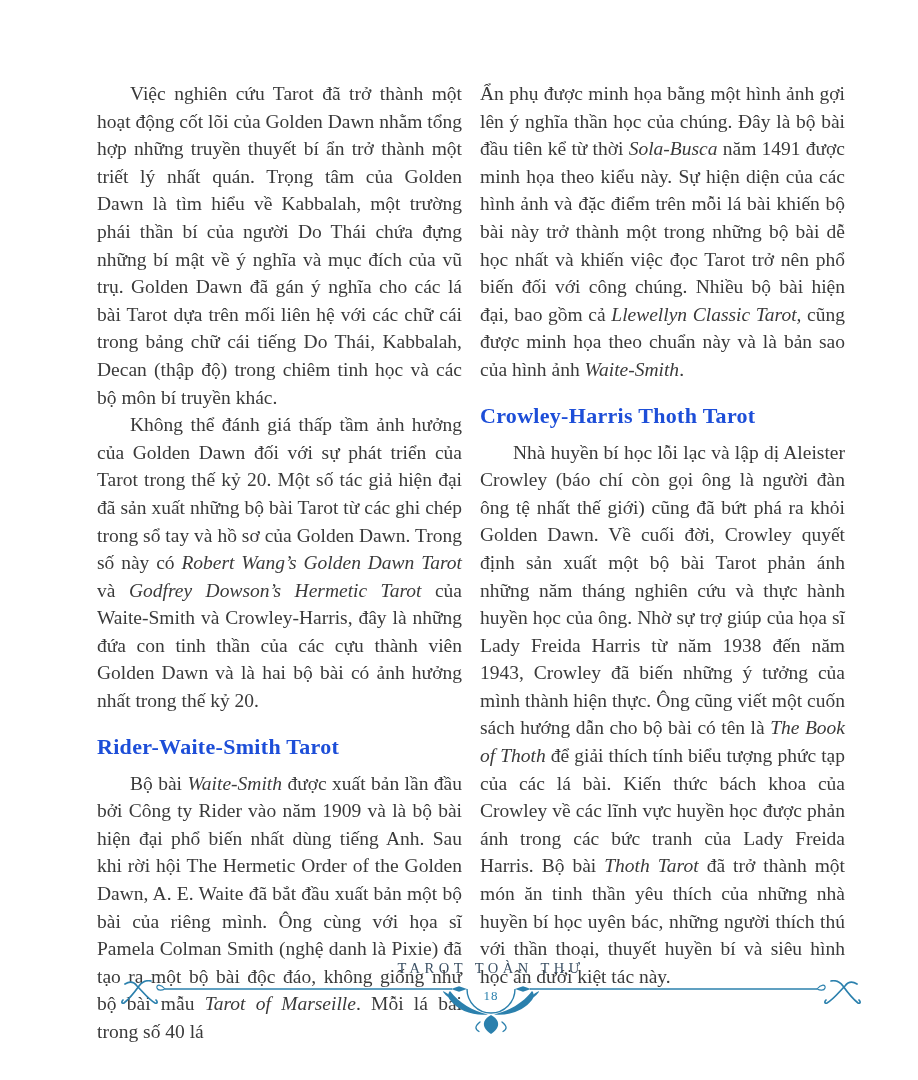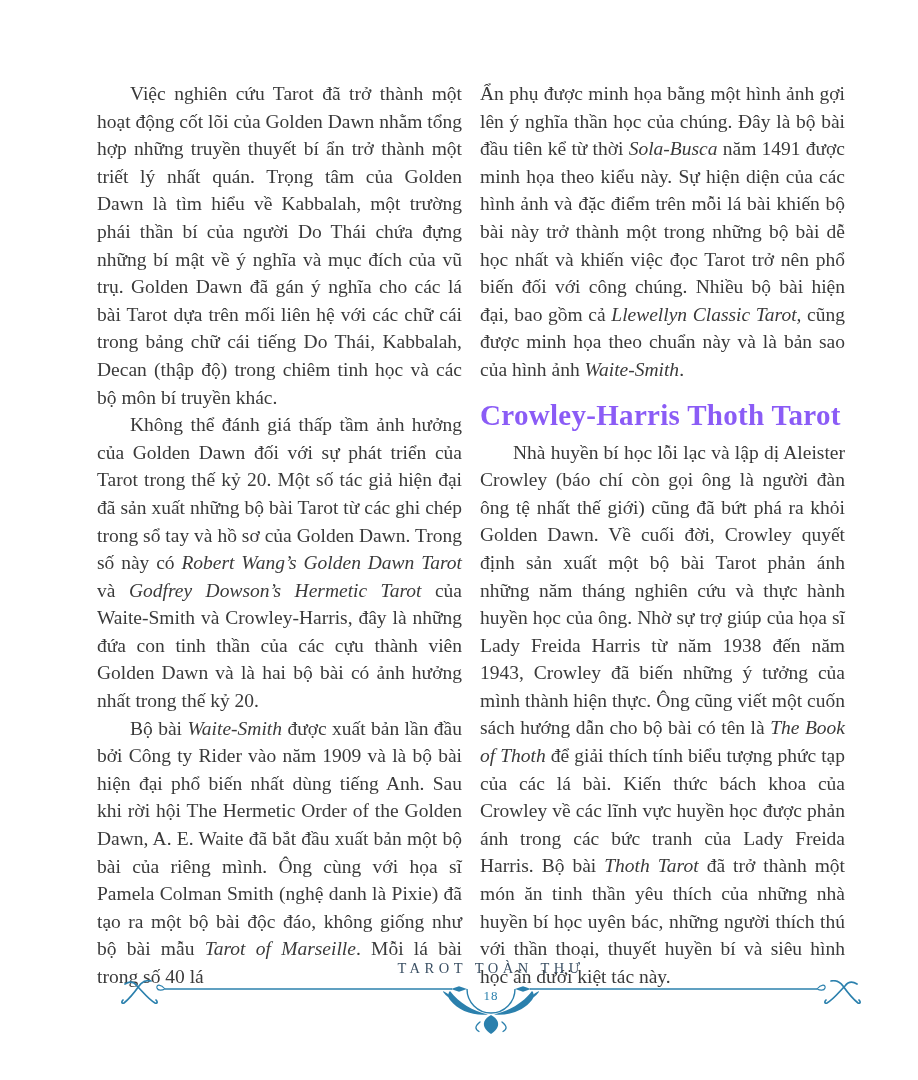--- a/index.html
+++ b/index.html
@@ -26,23 +26,23 @@
     line-height: 27.6px;
     color: #3a3a3a;
     text-align: justify;
   }
   .para + .para { }
   .para.indent { text-indent: 33px; }
   .para i { }
   .section-heading {
     font-family: "Liberation Serif", serif;
     font-weight: 700;
-    font-size: 29px;
+    font-size: 22px;
     line-height: 27px;
-    color: #8b5cf6;
+    color: #1d4ed8;
     margin: 18px 0 10px 0;
     letter-spacing: 0.3px;
   }
   .footer {
     position: absolute;
     left: 0;
     top: 960px;
     width: 918px;
     text-align: center;
     padding-left: 32px;
@@ -63,20 +63,21 @@
 </style>
 </head>
 <body>
 
 <div class="page">
 
   <main class="columns">
     <div class="col">
         <p class="para indent"><span>Việc nghiên cứu Tarot đã trở thành một hoạt động cốt lõi của Golden Dawn nhằm tổng hợp những truyền thuyết bí ẩn trở thành một triết lý nhất quán. Trọng tâm của Golden Dawn là tìm hiểu về Kabbalah, một trường phái thần bí của người Do Thái chứa đựng những bí mật về ý nghĩa và mục đích của vũ trụ. Golden Dawn đã gán ý nghĩa cho các lá bài Tarot dựa trên mối liên hệ với các chữ cái trong bảng chữ cái tiếng Do Thái, Kabbalah, Decan (thập độ) trong chiêm tinh học và các bộ môn bí truyền khác.</span></p>
         <p class="para indent"><span>Không thể đánh giá thấp tầm ảnh hưởng của Golden Dawn đối với sự phát triển của Tarot trong thế kỷ 20. Một số tác giả hiện đại đã sản xuất những bộ bài Tarot từ các ghi chép trong sổ tay và hồ sơ của Golden Dawn. Trong số này có </span><i>Robert Wang’s Golden Dawn Tarot</i><span> và </span><i>Godfrey Dowson’s Hermetic Tarot</i><span> của Waite-Smith và Crowley-Harris, đây là những đứa con tinh thần của các cựu thành viên Golden Dawn và là hai bộ bài có ảnh hưởng nhất trong thế kỷ 20.</span></p>
+        <h2 class="section-heading">Rider-Waite-Smith Tarot</h2>
         <p class="para indent"><span>Bộ bài </span><i>Waite-Smith</i><span> được xuất bản lần đầu bởi Công ty Rider vào năm 1909 và là bộ bài hiện đại phổ biến nhất dùng tiếng Anh. Sau khi rời hội The Hermetic Order of the Golden Dawn, A. E. Waite đã bắt đầu xuất bản một bộ bài của riêng mình. Ông cùng với họa sĩ Pamela Colman Smith (nghệ danh là Pixie) đã tạo ra một bộ bài độc đáo, không giống như bộ bài mẫu </span><i>Tarot of Marseille</i><span>. Mỗi lá bài trong số 40 lá</span></p>
       </div>
     <div class="col">
         <p class="para"><span>Ẩn phụ được minh họa bằng một hình ảnh gợi lên ý nghĩa thần học của chúng. Đây là bộ bài đầu tiên kể từ thời </span><i>Sola-Busca</i><span> năm 1491 được minh họa theo kiểu này. Sự hiện diện của các hình ảnh và đặc điểm trên mỗi lá bài khiến bộ bài này trở thành một trong những bộ bài dễ học nhất và khiến việc đọc Tarot trở nên phổ biến đối với công chúng. Nhiều bộ bài hiện đại, bao gồm cả </span><i>Llewellyn Classic Tarot,</i><span> cũng được minh họa theo chuẩn này và là bản sao của hình ảnh </span><i>Waite-Smith</i><span>.</span></p>
         <h2 class="section-heading">Crowley-Harris Thoth Tarot</h2>
         <p class="para indent"><span>Nhà huyền bí học lỗi lạc và lập dị Aleister Crowley (báo chí còn gọi ông là người đàn ông tệ nhất thế giới) cũng đã bứt phá ra khỏi Golden Dawn. Về cuối đời, Crowley quyết định sản xuất một bộ bài Tarot phản ánh những năm tháng nghiên cứu và thực hành huyền học của ông. Nhờ sự trợ giúp của họa sĩ Lady Freida Harris từ năm 1938 đến năm 1943, Crowley đã biến những ý tưởng của mình thành hiện thực. Ông cũng viết một cuốn sách hướng dẫn cho bộ bài có tên là </span><i>The Book of Thoth</i><span> để giải thích tính biểu tượng phức tạp của các lá bài. Kiến thức bách khoa của Crowley về các lĩnh vực huyền học được phản ánh trong các bức tranh của Lady Freida Harris. Bộ bài </span><i>Thoth Tarot</i><span> đã trở thành một món ăn tinh thần yêu thích của những nhà huyền bí học uyên bác, những người thích thú với thần thoại, thuyết huyền bí và siêu hình học ẩn dưới kiệt tác này.</span></p>
       </div>
   </main>
 
   <footer class="footer">

